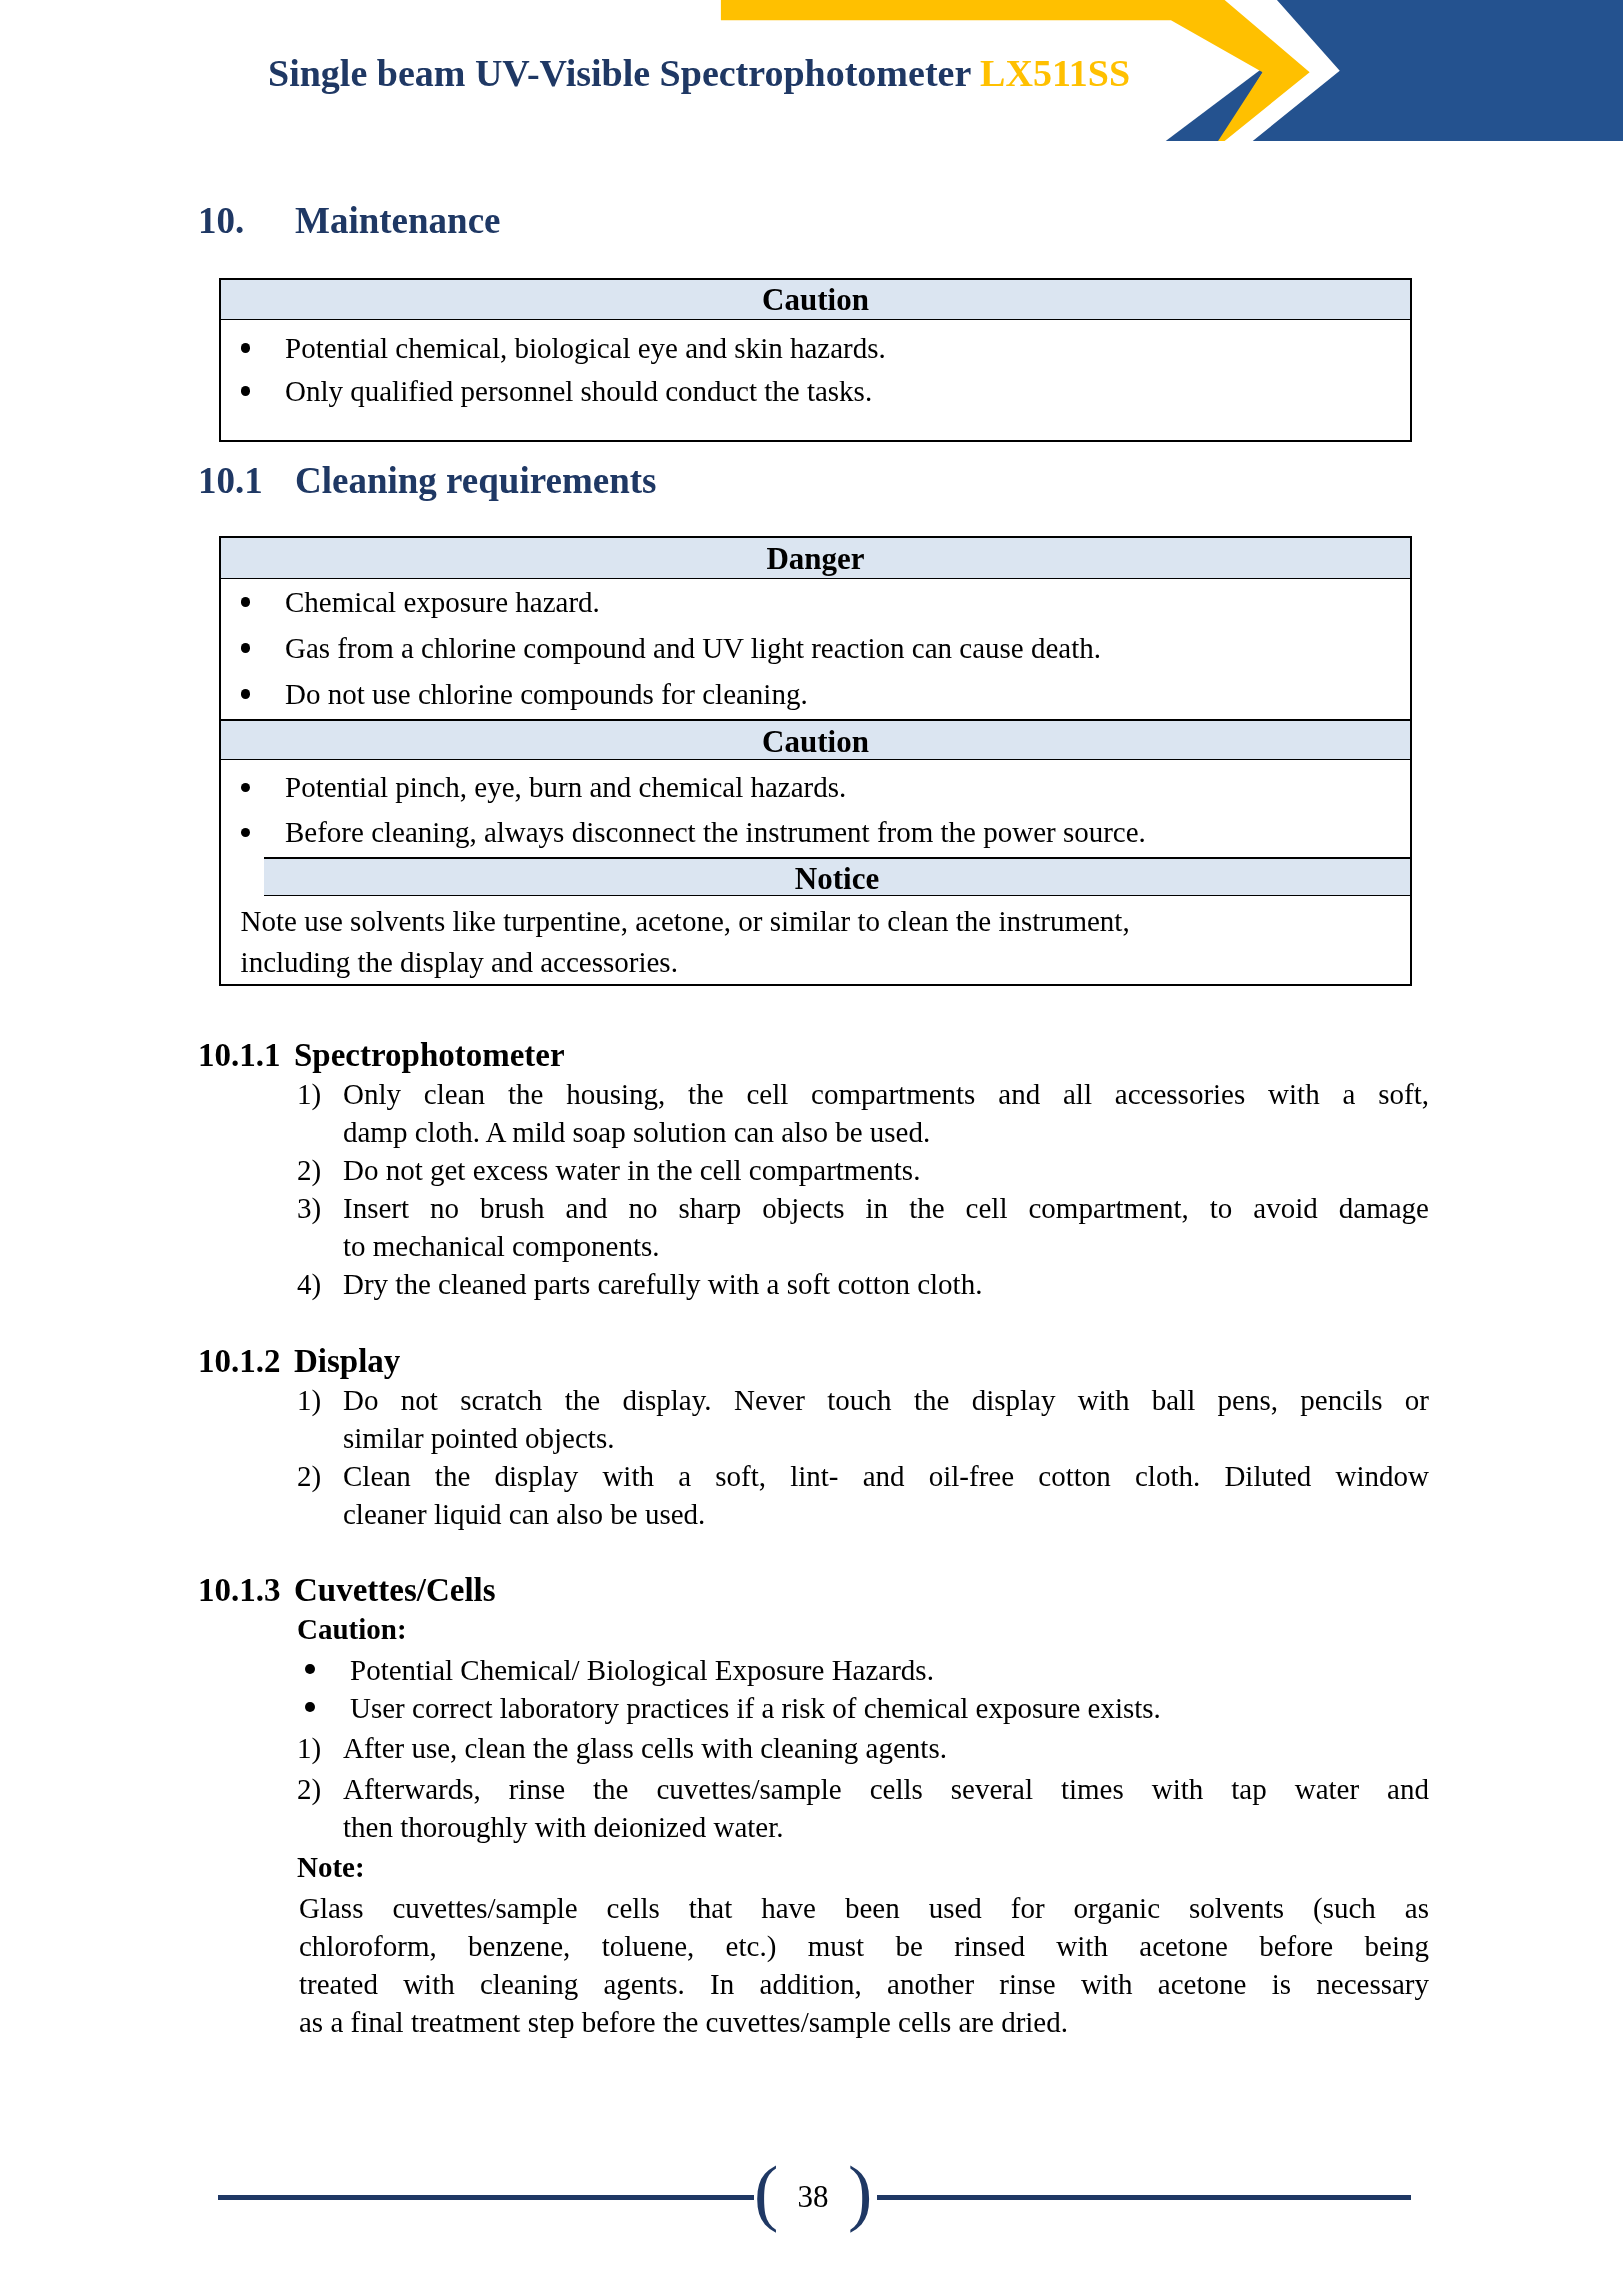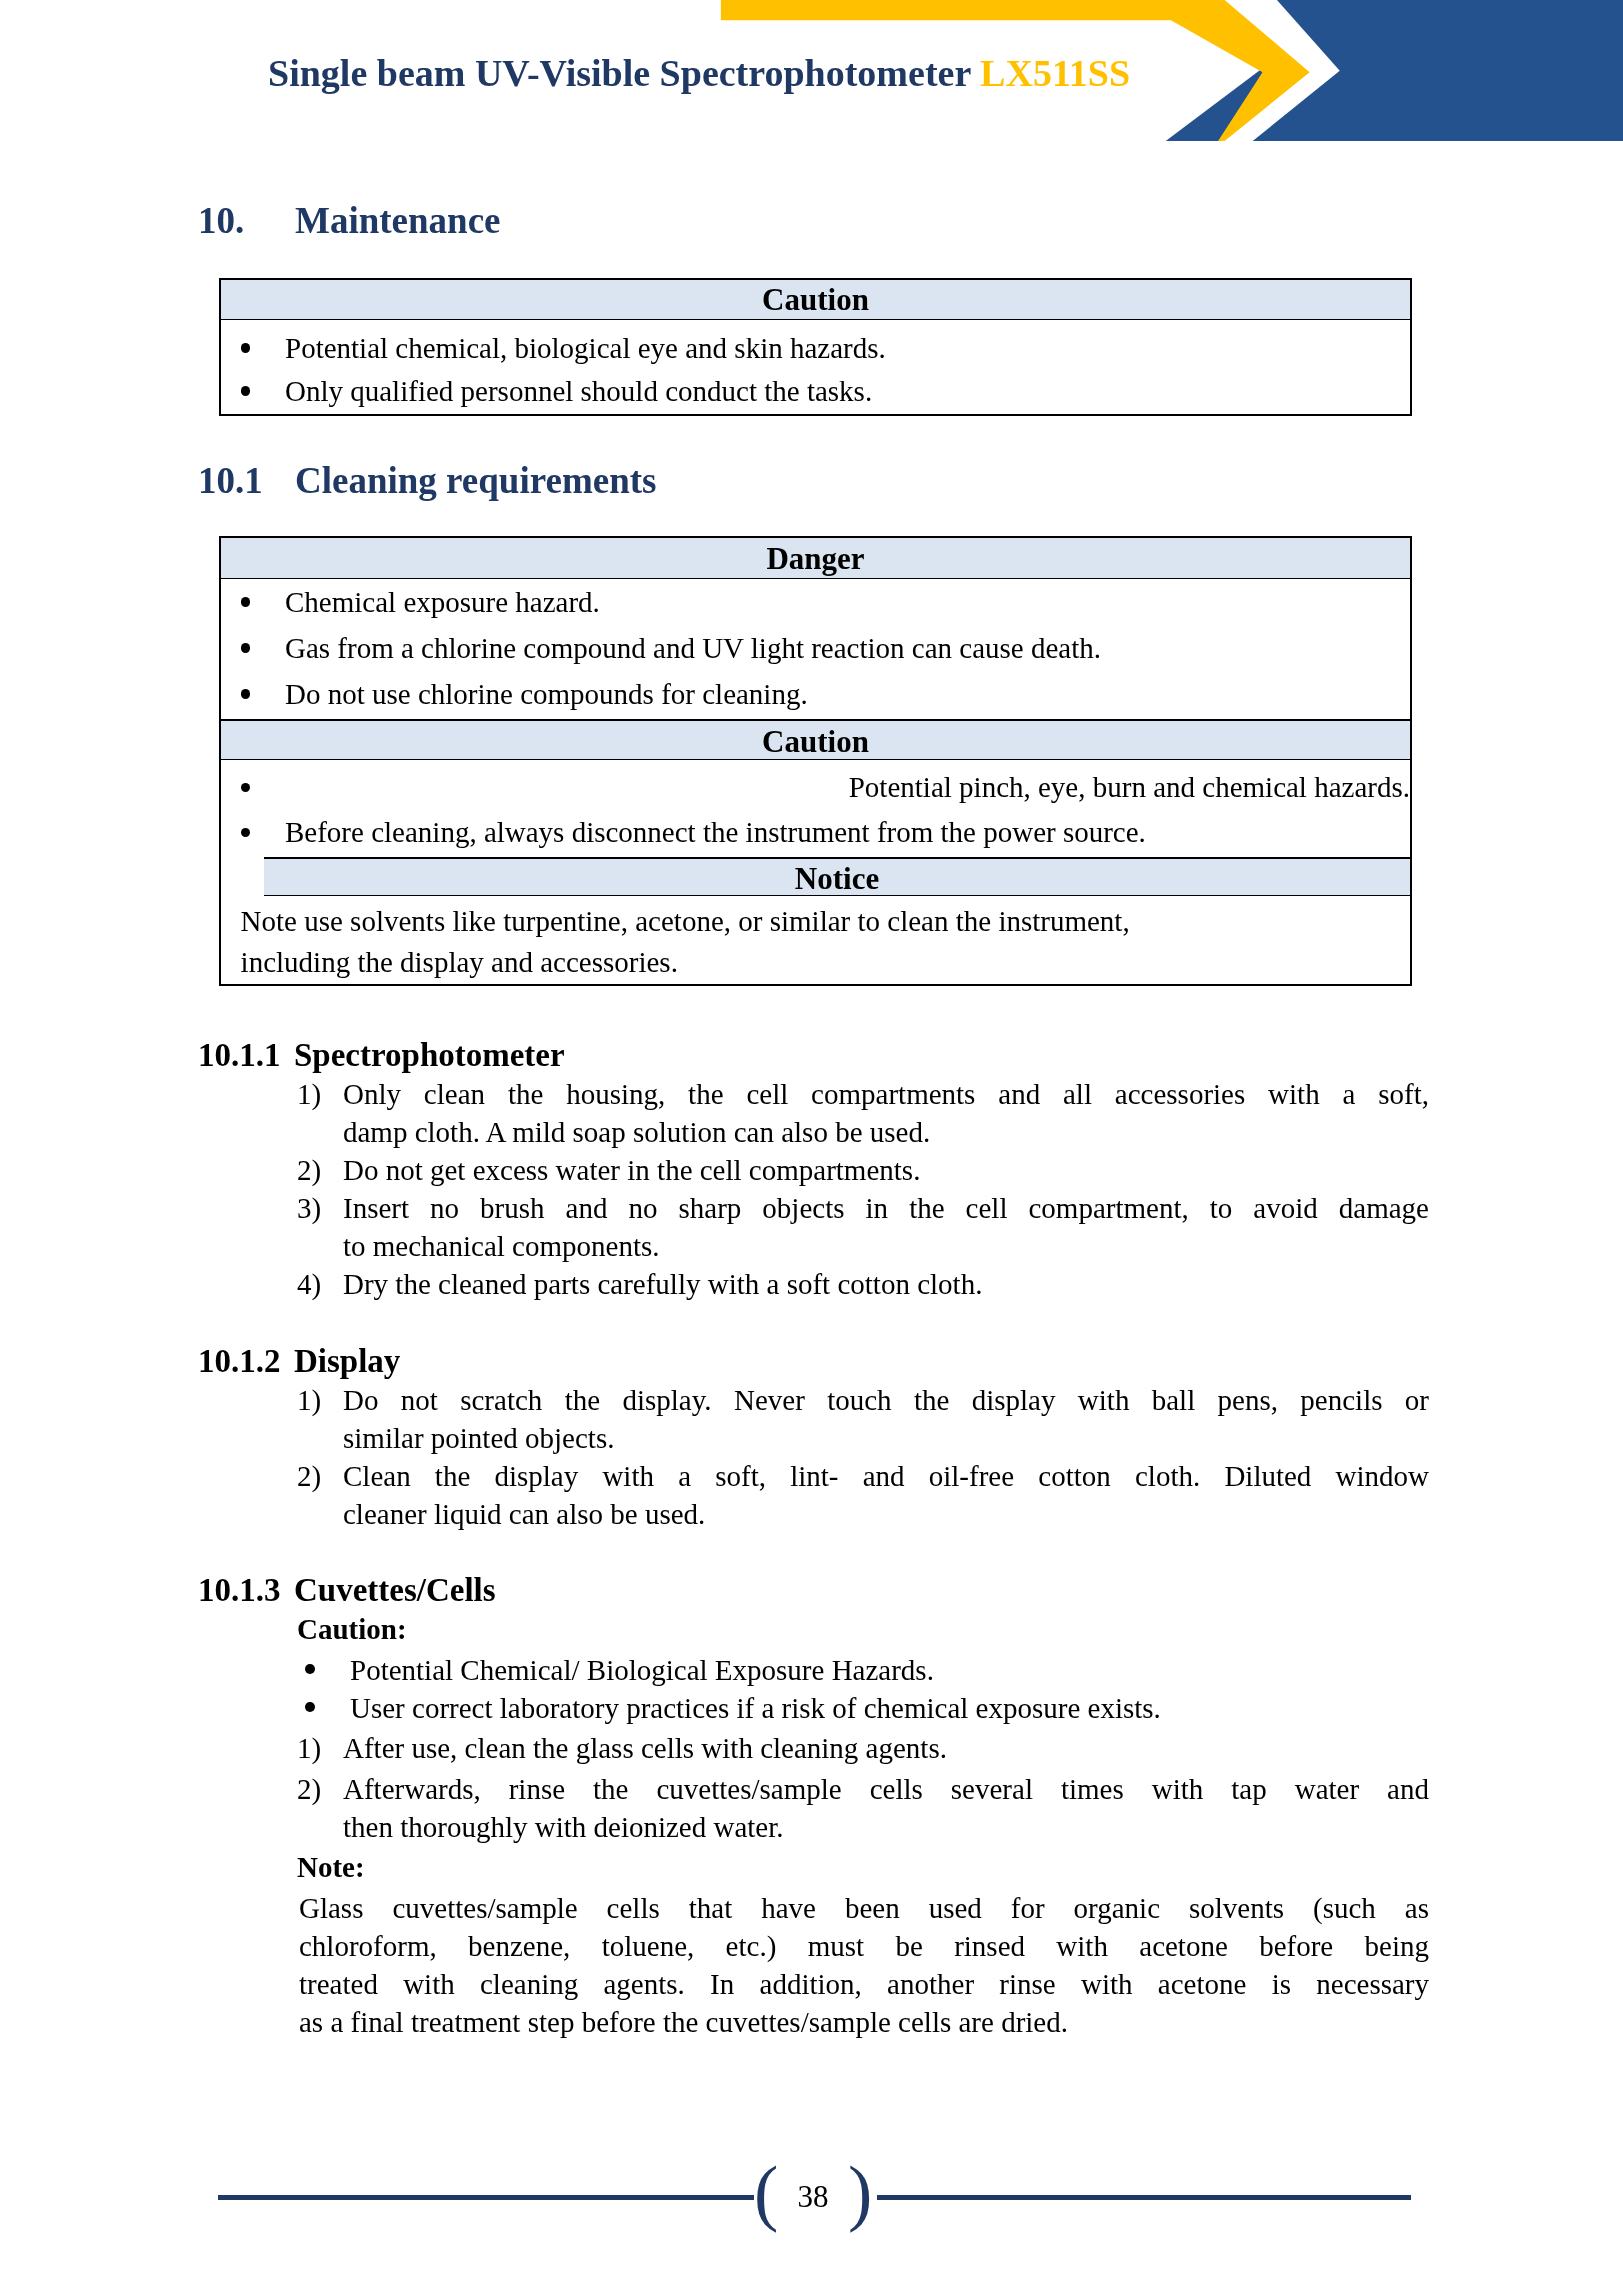--- a/index.html
+++ b/index.html
@@ -71,40 +71,40 @@
     <polygon points="1952,0 2481,0 2481,215 1915,215 2048,108" style="fill:var(--banner-blue)"></polygon>
   </svg>
   <div class="page-title"><span>Single beam UV-Visible Spectrophotometer </span><span class="model">LX511SS</span></div>
 
   <div class="h-num-label h1" style="top:199px;">
     <span class="num">10.</span><span>Maintenance</span>
   </div>
 
   <div class="wtable" style="top:278px;">
     <div class="thdr" style="height:40px; line-height:40px;">Caution</div>
-    <div class="tbody" style="height:94px; padding-top:6.5px;">
+    <div class="tbody" style="height:120px; padding-top:6.5px;">
       <div class="trow" style="line-height:43px;"><span class="dot"></span><span>Potential chemical, biological eye and skin hazards.</span></div>
       <div class="trow" style="line-height:43px;"><span class="dot"></span><span>Only qualified personnel should conduct the tasks.</span></div>
     </div>
   </div>
 
   <div class="h-num-label h1" style="top:459px;">
     <span class="num">10.1</span><span>Cleaning requirements</span>
   </div>
 
   <div class="wtable" style="top:536px;">
     <div class="thdr" style="height:41px; line-height:41px;">Danger</div>
     <div class="tbody" style="height:140px; padding-top:0;">
       <div class="trow" style="line-height:46px;"><span class="dot"></span><span>Chemical exposure hazard.</span></div>
       <div class="trow" style="line-height:46px;"><span class="dot"></span><span>Gas from a chlorine compound and UV light reaction can cause death.</span></div>
       <div class="trow" style="line-height:46px;"><span class="dot"></span><span>Do not use chlorine compounds for cleaning.</span></div>
     </div>
     <div class="thdr internal" style="height:41px; line-height:41px;">Caution</div>
     <div class="tbody" style="height:97px; padding-top:4.6px;">
-      <div class="trow" style="line-height:45px;text-align:right;"><span class="dot"></span><span>Potential pinch, eye, burn and chemical hazards.</span></div>
+      <div class="trow" style="line-height:45px;"><span class="dot"></span><span>Potential pinch, eye, burn and chemical hazards.</span></div>
       <div class="trow" style="line-height:45px;"><span class="dot"></span><span>Before cleaning, always disconnect the instrument from the power source.</span></div>
     </div>
     <div class="thdr internal" style="height:39px; line-height:39px;margin-left:43px;">Notice</div>
     <div class="tbody" style="height:88px; padding-top:5.2px;">
       <div class="tplain" style="line-height:41px;">Note use solvents like turpentine, acetone, or similar to clean the instrument,</div>
       <div class="tplain" style="line-height:41px;">including the display and accessories.</div>
     </div>
   </div>
 
   <div class="h-num-label h3" style="top:1036px;">

